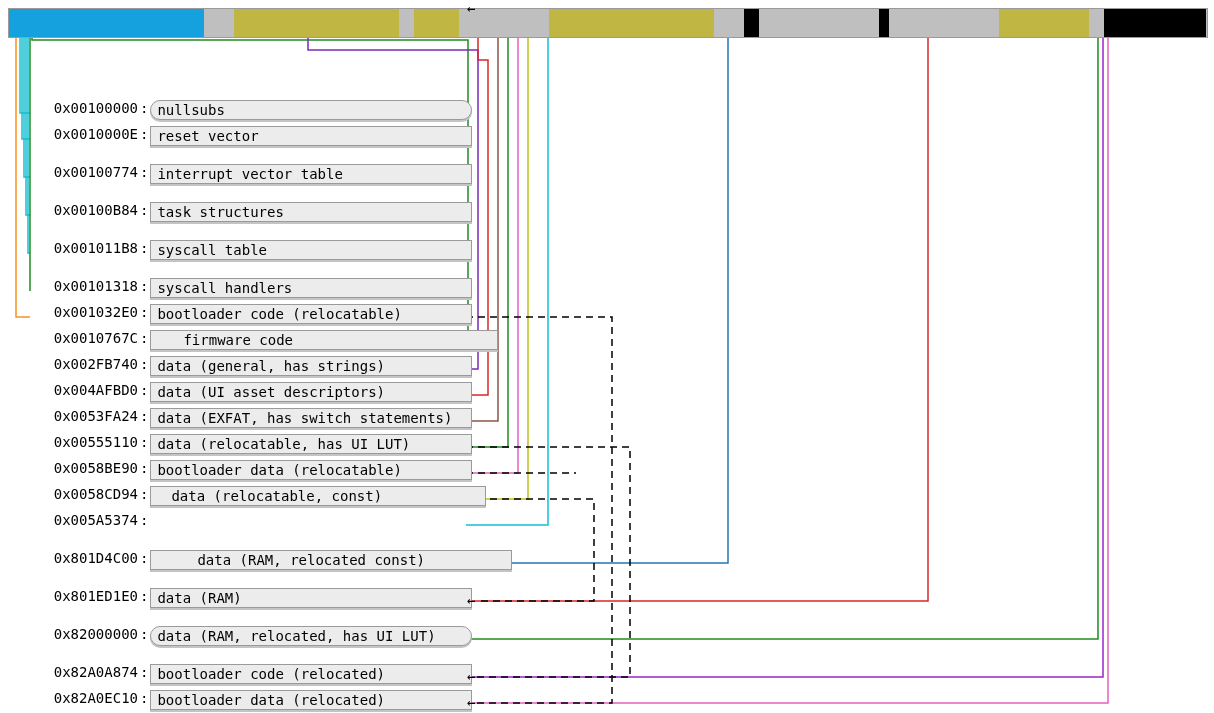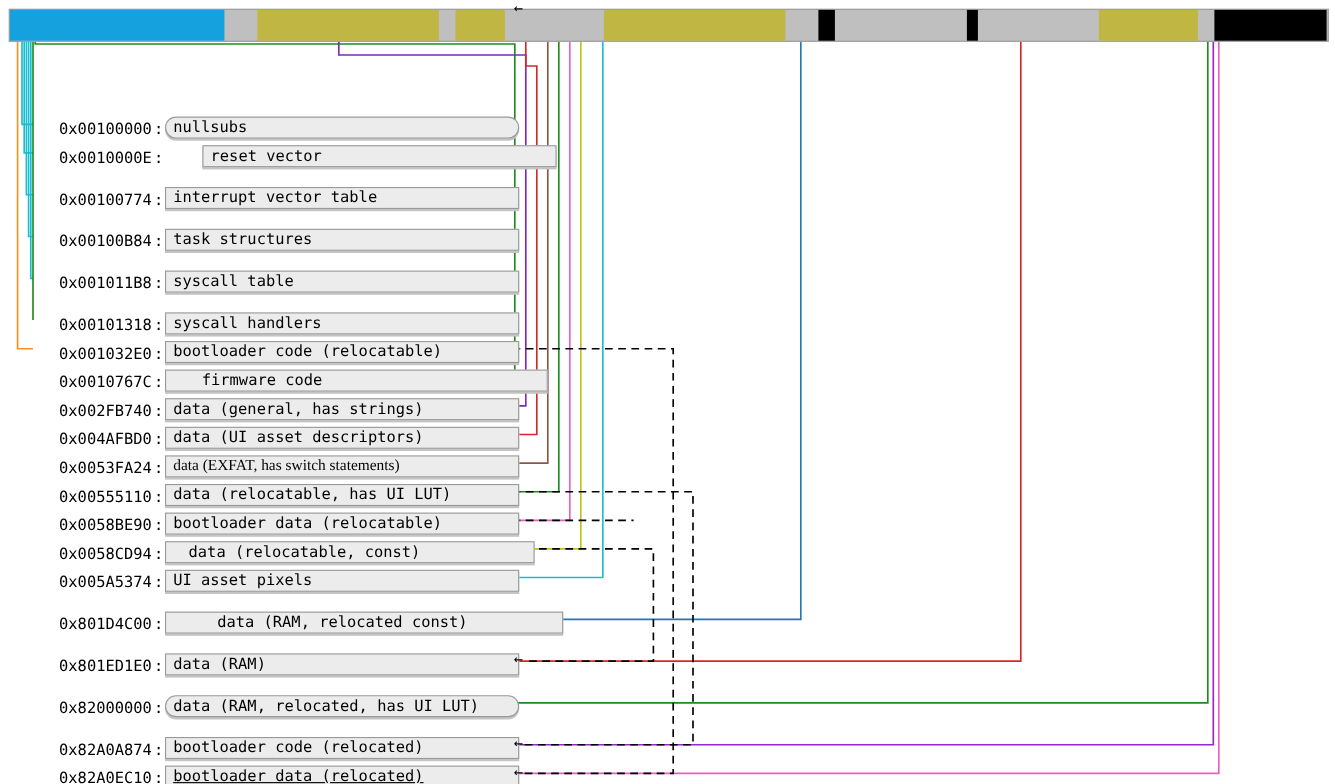--- a/index.html
+++ b/index.html
@@ -1,19 +1,19 @@
 <!DOCTYPE html>
 <html><head>
 <meta charset="utf-8">
 <style>
 html,body{margin:0;padding:0;width:1214px;height:713px;font-family:ui-monospace,Menlo,Consolas,monospace;font-size:14px;background:#fff}
 .bar{position:absolute;left:8px;top:8px;width:1198px;height:28px;background:#bfbfbf;border:1px solid #9a9a9a}
 .seg{position:absolute;top:0;height:28px}
 .list{position:absolute;left:30px;top:100px}
-.row{height:26px;display:flex;align-items:flex-end}
+.row{height:26px;display:flex;align-items:flex-start}
 .gap{height:12px}
 .addr{width:108px;text-align:right;color:#000}
 .colon{padding:0 2px}
 .box{border:1px solid #9a9a9a;background:#ececec;padding:1px 6px;min-width:280px;box-shadow:0 2px 0 #c4c4c4}
 svg{position:absolute;left:0;top:0;pointer-events:none}
 .arrow{font-size:14px;color:#000;position:absolute}
 </style>
 </head>
 <body>
 
@@ -57,21 +57,21 @@
 
 <div class="list" id="list">
     <div class="row">
       <span class="addr">0x00100000</span>
       <span class="colon">:</span>
       <span class="box" style="width: 308px; border-radius: 10px;">nullsubs</span>
     </div>
     <div class="row">
       <span class="addr">0x0010000E</span>
       <span class="colon">:</span>
-      <span class="box" style="width: 308px; margin-left: 34px;">reset vector</span>
+      <span class="box" style="width: 308px;">reset vector</span>
     </div>
     <div class="gap"></div>
     <div class="row">
       <span class="addr">0x00100774</span>
       <span class="colon">:</span>
       <span class="box" style="width: 308px;">interrupt vector table</span>
     </div>
     <div class="gap"></div>
     <div class="row">
       <span class="addr">0x00100B84</span>
@@ -106,41 +106,40 @@
       <span class="box" style="width: 308px;">data (general, has strings)</span>
     </div>
     <div class="row">
       <span class="addr">0x004AFBD0</span>
       <span class="colon">:</span>
       <span class="box" style="width: 308px;">data (UI asset descriptors)</span>
     </div>
     <div class="row">
       <span class="addr">0x0053FA24</span>
       <span class="colon">:</span>
-      <span class="box" style="width: 308px; font-family: Liberation Serif, serif;">data (EXFAT, has switch statements)</span>
+      <span class="box" style="width: 308px;">data (EXFAT, has switch statements)</span>
     </div>
     <div class="row">
       <span class="addr">0x00555110</span>
       <span class="colon">:</span>
       <span class="box" style="width: 308px;">data (relocatable, has UI LUT)</span>
     </div>
     <div class="row">
       <span class="addr">0x0058BE90</span>
       <span class="colon">:</span>
       <span class="box" style="width: 308px;">bootloader data (relocatable)</span>
     </div>
     <div class="row">
       <span class="addr">0x0058CD94</span>
       <span class="colon">:</span>
       <span class="box" style="width: 308px; padding-left: 20px;">data (relocatable, const)</span>
     </div>
     <div class="row">
       <span class="addr">0x005A5374</span>
       <span class="colon">:</span>
-      <span class="box" style="width: 308px;">UI asset pixels</span>
     </div>
     <div class="gap"></div>
     <div class="row">
       <span class="addr">0x801D4C00</span>
       <span class="colon">:</span>
       <span class="box" style="width: 308px; padding-left: 46px;">data (RAM, relocated const)</span>
     </div>
     <div class="gap"></div>
     <div class="row">
       <span class="addr">0x801ED1E0</span>
@@ -155,20 +154,20 @@
     </div>
     <div class="gap"></div>
     <div class="row">
       <span class="addr">0x82A0A874</span>
       <span class="colon">:</span>
       <span class="box" style="width: 308px;">bootloader code (relocated)</span>
     </div>
     <div class="row">
       <span class="addr">0x82A0EC10</span>
       <span class="colon">:</span>
-      <span class="box" style="width: 308px; text-decoration: underline;">bootloader data (relocated)</span>
+      <span class="box" style="width: 308px;">bootloader data (relocated)</span>
     </div>
   </div>
 
 <span class="arrow" style="left: 467px; top: 694px;">←</span>
 <span class="arrow" style="left: 467px; top: 668px;">←</span>
 <span class="arrow" style="left: 467px;">←</span>
 <span class="arrow" style="left: 467px; top: 592px;">←</span>
 
 </body></html>

